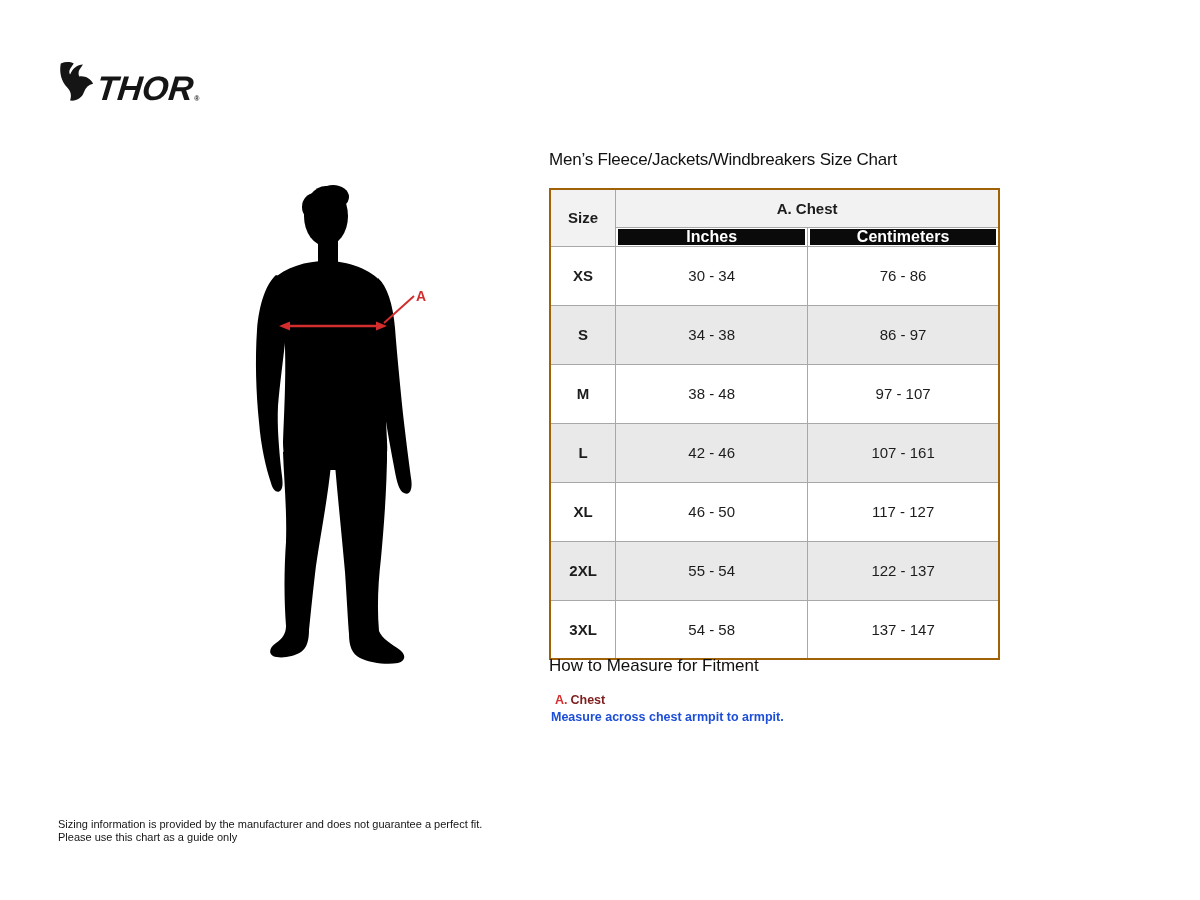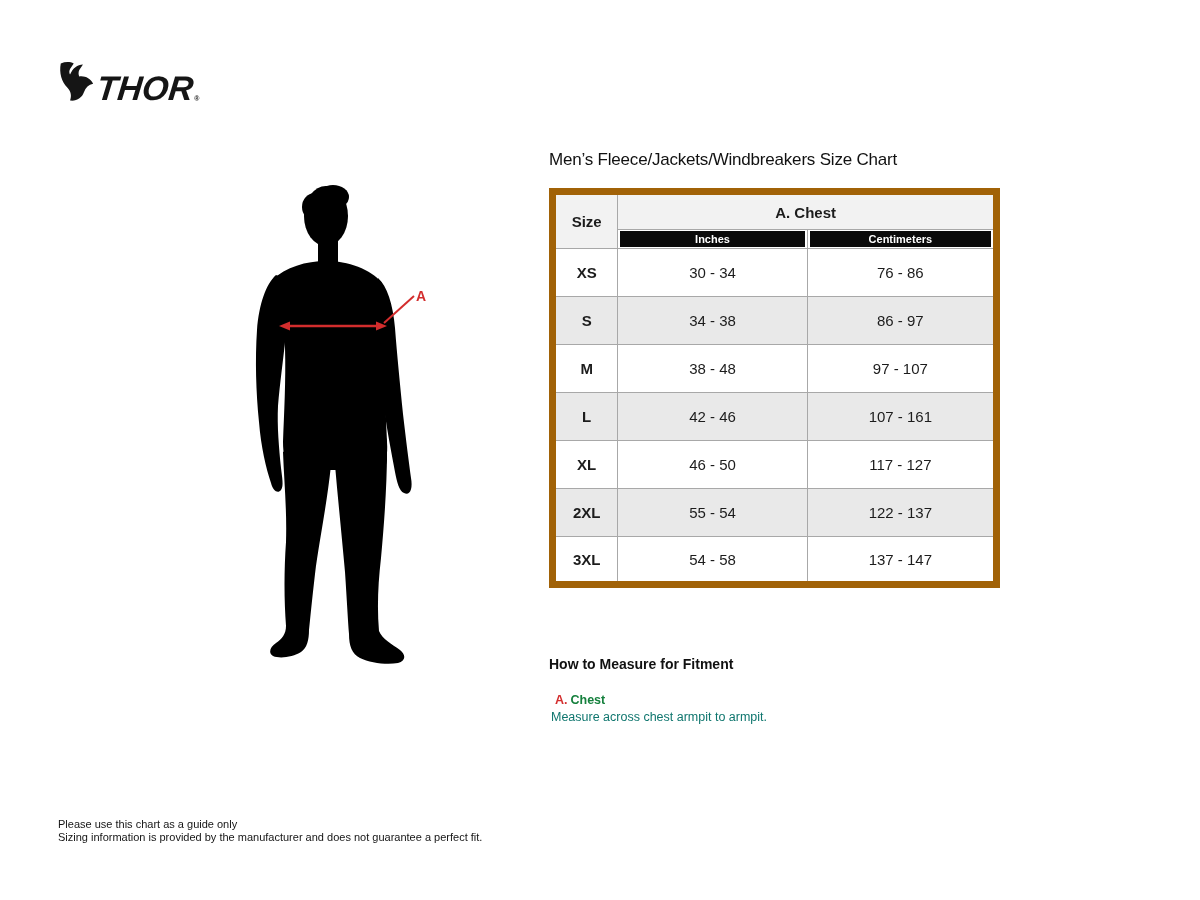--- a/index.html
+++ b/index.html
@@ -17,38 +17,38 @@
 
   
   .figure { position:absolute; left:230px; top:170px; width:220px; height:550px; }
 
   
   .chart-title { position:absolute; left:549px; top:150px; font-size:17px; font-weight:normal;
                  letter-spacing:-0.2px; color:#111; }
 
   
   table.size-chart { position:absolute; left:549px; top:188px; width:451px;
-                     border-collapse:collapse; background:#fff; border:7px solid #a16207; }
+                     border-collapse:collapse; background:#fff; border:2px solid #a16207; }
   .size-chart th, .size-chart td { border:1px solid #a8a8a8; text-align:center; vertical-align:middle; }
   .size-chart th.size-col { width:66px; background:#f2f2f2; font-size:15px; }
   .size-chart th.group-col { background:#f2f2f2; font-size:15px; height:38px; }
   .size-chart tr.units td { height:19px; padding:0 1px; background:#fff; }
-  .size-chart tr.units .bar { background:#0a0a0a; color:#fff; font-size:11px; font-weight:bold;
+  .size-chart tr.units .bar { background:#0a0a0a; color:#fff; font-size:16px; font-weight:bold;
                               height:16px; line-height:16px; margin:0 1px; }
-  .size-chart tbody td { height:48px; font-size:15px; }
+  .size-chart tbody td { height:59px; font-size:15px; }
   .size-chart tbody td.size { font-weight:bold; }
   .size-chart tbody tr.alt td { background:#e9e9e9; }
   .size-chart col.c-in { width:193px; } .size-chart col.c-cm { width:192px; }
 
   
-  .howto-heading { position:absolute; left:549px; top:656px; font-size:14px; font-weight:bold; color:#111; }
+  .howto-heading { position:absolute; left:549px; top:656px; font-size:17px; font-weight:normal; color:#111; }
   .measure-item { position:absolute; left:555px; top:693px; font-size:12.5px; font-weight:bold; }
   .measure-key { color:#d32d2d; margin-right:3px; }
-  .measure-name { color:#15803d; }
-  .measure-desc { position:absolute; left:551px; top:710px; font-size:12.5px; color:#0f766e; }
+  .measure-name { color:#7f1d1d; }
+  .measure-desc { position:absolute; left:551px; top:710px; font-size:12.5px; color:#1d4ed8;font-weight:bold; }
 
   
   .disclaimer { position:absolute; left:58px; top:818px; font-size:11px; line-height:12.5px; color:#151515; }
 </style>
 </head>
 <body>
 
 <div class="page">
 
   <div class="logo">
@@ -154,17 +154,17 @@
     </tbody>
   </table>
 
   <div class="howto-heading">How to Measure for Fitment</div>
   <div class="measure-item">
     <span class="measure-key">A.</span><span class="measure-name">Chest</span>
   </div>
   <div class="measure-desc">Measure across chest armpit to armpit.</div>
 
   <div class="disclaimer">
+    <div>Sizing information is provided by the manufacturer and does not guarantee a perfect fit.</div>
     <div>Please use this chart as a guide only</div>
-    <div>Sizing information is provided by the manufacturer and does not guarantee a perfect fit.</div>
   </div>
 
 </div>
 
 </body></html>

